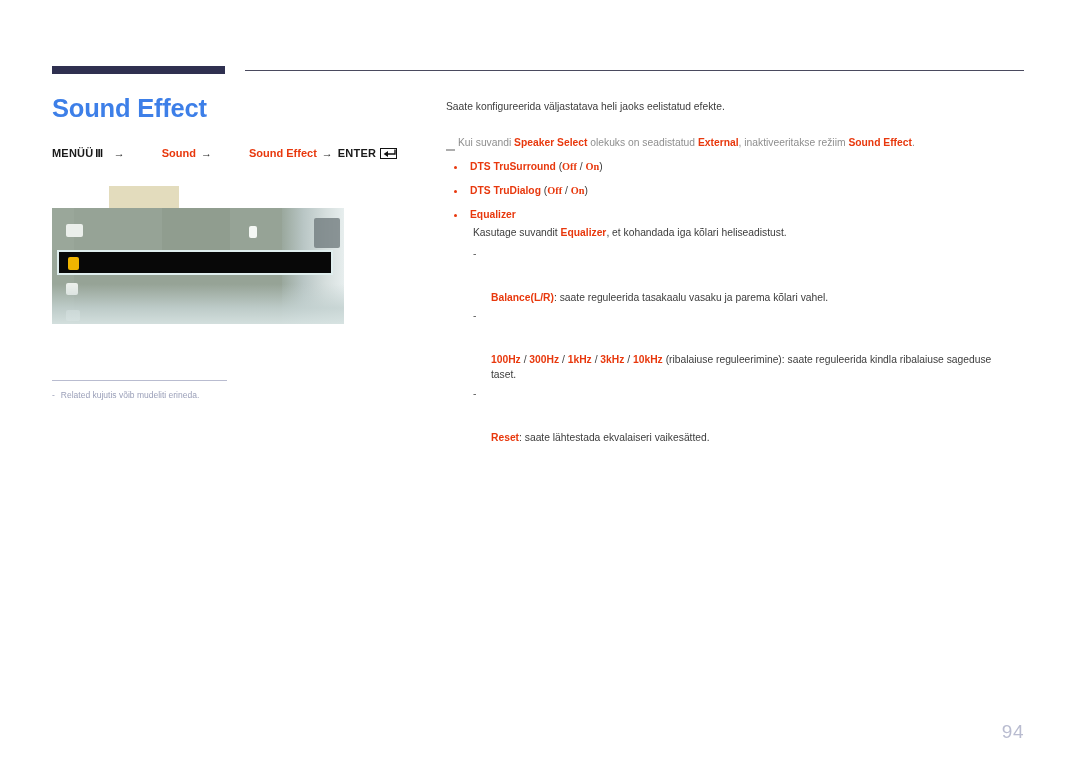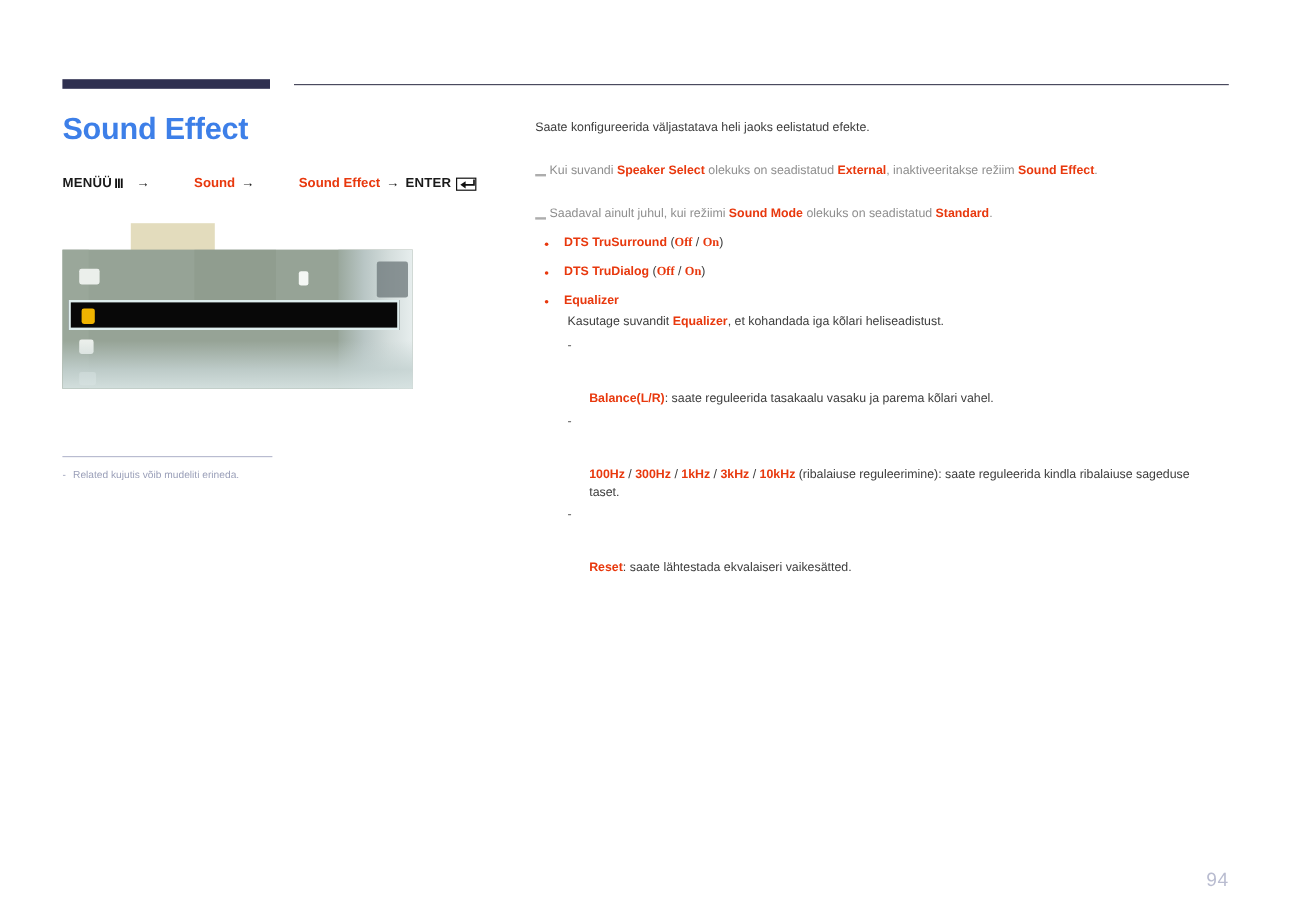--- a/index.html
+++ b/index.html
@@ -237,21 +237,21 @@
     font-size: 10.3px;
     line-height: 1.45;
     color: #3f3f3f;
   }
   .intro {
     margin: 0 0 10px 0;
     color: #3c3c3c;
   }
   .note {
     display: flex;
-    align-items: center;
+    align-items: flex-end;
     margin-bottom: 8px;
     color: #8e8e8e;
     margin-top: 21px;
   }
   .note .em-bar {
     flex: 0 0 auto;
     width: 9px;
     height: 2px;
     background: #adadad;
     margin: 6px 3px 0 0;
@@ -308,21 +308,21 @@
     line-height: 1.45;
   }
   .sub-text { flex: 1 1 auto; margin-top: 44px; }
   .sub-text .hl { color: #e8380d; font-weight: bold; }
 
   
   .page-number {
     position: absolute;
     right: 56px;
     bottom: 20px;
-    font-size: 16px;
+    font-size: 19px;
     color: #b9bcd0;
     letter-spacing: 0.5px;
   }
 </style>
 </head>
 <body>
 
 <div class="header-rules">
   <div class="rule-thick"></div>
   <div class="rule-thin"></div>
@@ -374,24 +374,20 @@
   </div>
 </div>
 
 <div class="right-col">
   <p class="intro">Saate konfigureerida väljastatava heli jaoks eelistatud efekte.</p>
 
   <div id="notes-container">
       <div class="note">
         <span class="em-bar"></span>
         <span class="note-text"><span>Kui suvandi </span><span class="hl">Speaker Select</span><span> olekuks on seadistatud </span><span class="hl">External</span><span>, inaktiveeritakse režiim </span><span class="hl">Sound Effect</span><span>.</span></span>
-      </div>
-      <div class="note">
-        <span class="em-bar"></span>
-        <span class="note-text"><span>Saadaval ainult juhul, kui režiimi </span><span class="hl">Sound Mode</span><span> olekuks on seadistatud </span><span class="hl">Standard</span><span>.</span></span>
       </div>
     </div>
 
   <div id="bullets-container">
       <div class="bullet-block">
         <div class="bullet-head">
           <span class="bullet-dot"></span>
           <span class="bullet-title">DTS TruSurround<span class="paren"> (<b>Off</b> / <b>On</b>)</span></span>
         </div>
       </div>

